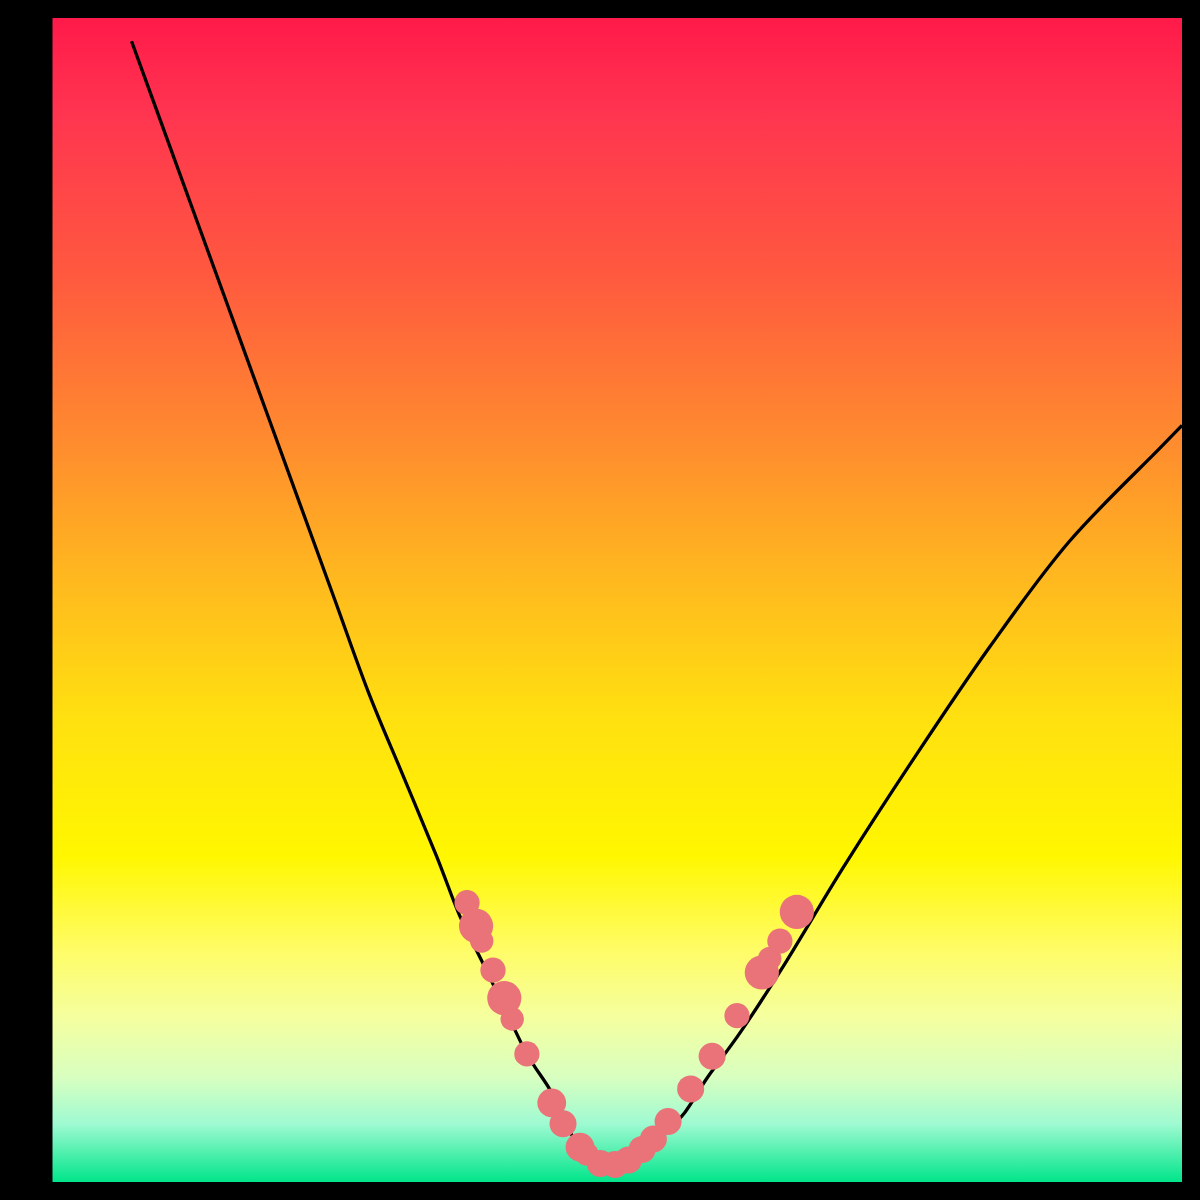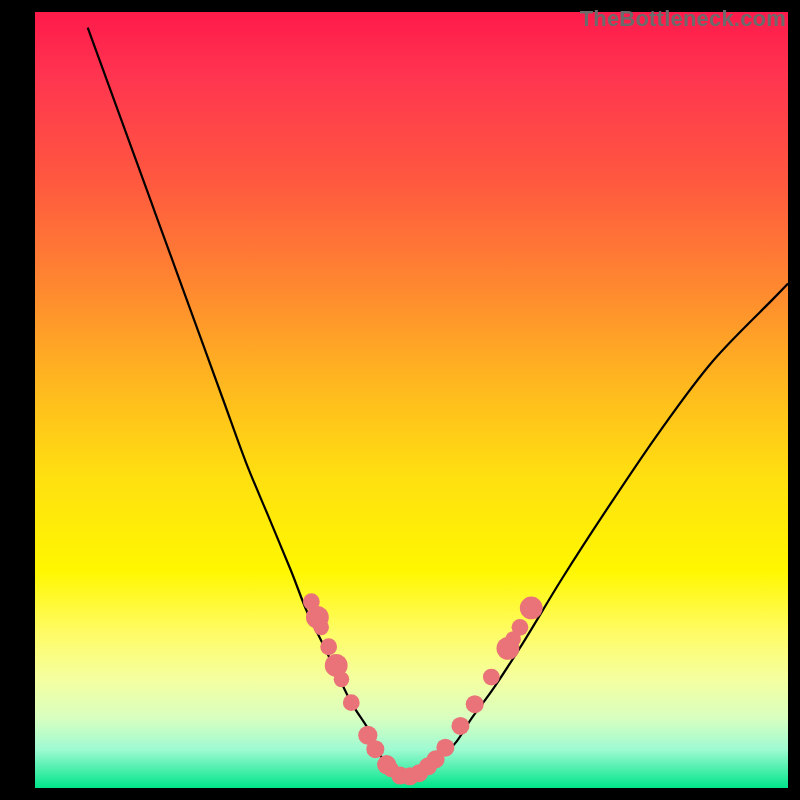--- a/index.html
+++ b/index.html
@@ -82,14 +82,13 @@
           <circle cx="425.44499999999994" cy="713.92" r="9" fill="#e97378"></circle>
           <circle cx="439.75199999999995" cy="692.192" r="9" fill="#e97378"></circle>
           <circle cx="456.318" cy="665.0319999999999" r="8.399999999999999" fill="#e97378"></circle>
           <circle cx="472.884" cy="636.3199999999999" r="11.399999999999999" fill="#e97378"></circle>
           <circle cx="478.15500000000003" cy="627.008" r="7.800000000000001" fill="#e97378"></circle>
           <circle cx="484.932" cy="615.3679999999999" r="8.399999999999999" fill="#e97378"></circle>
           <circle cx="496.22700000000003" cy="595.9680000000001" r="11.399999999999999" fill="#e97378"></circle>
         </g>
     </svg>
   </div>
-  <div class="watermark">TheBottleneck.com</div>
 </div>
 
 </body></html>

